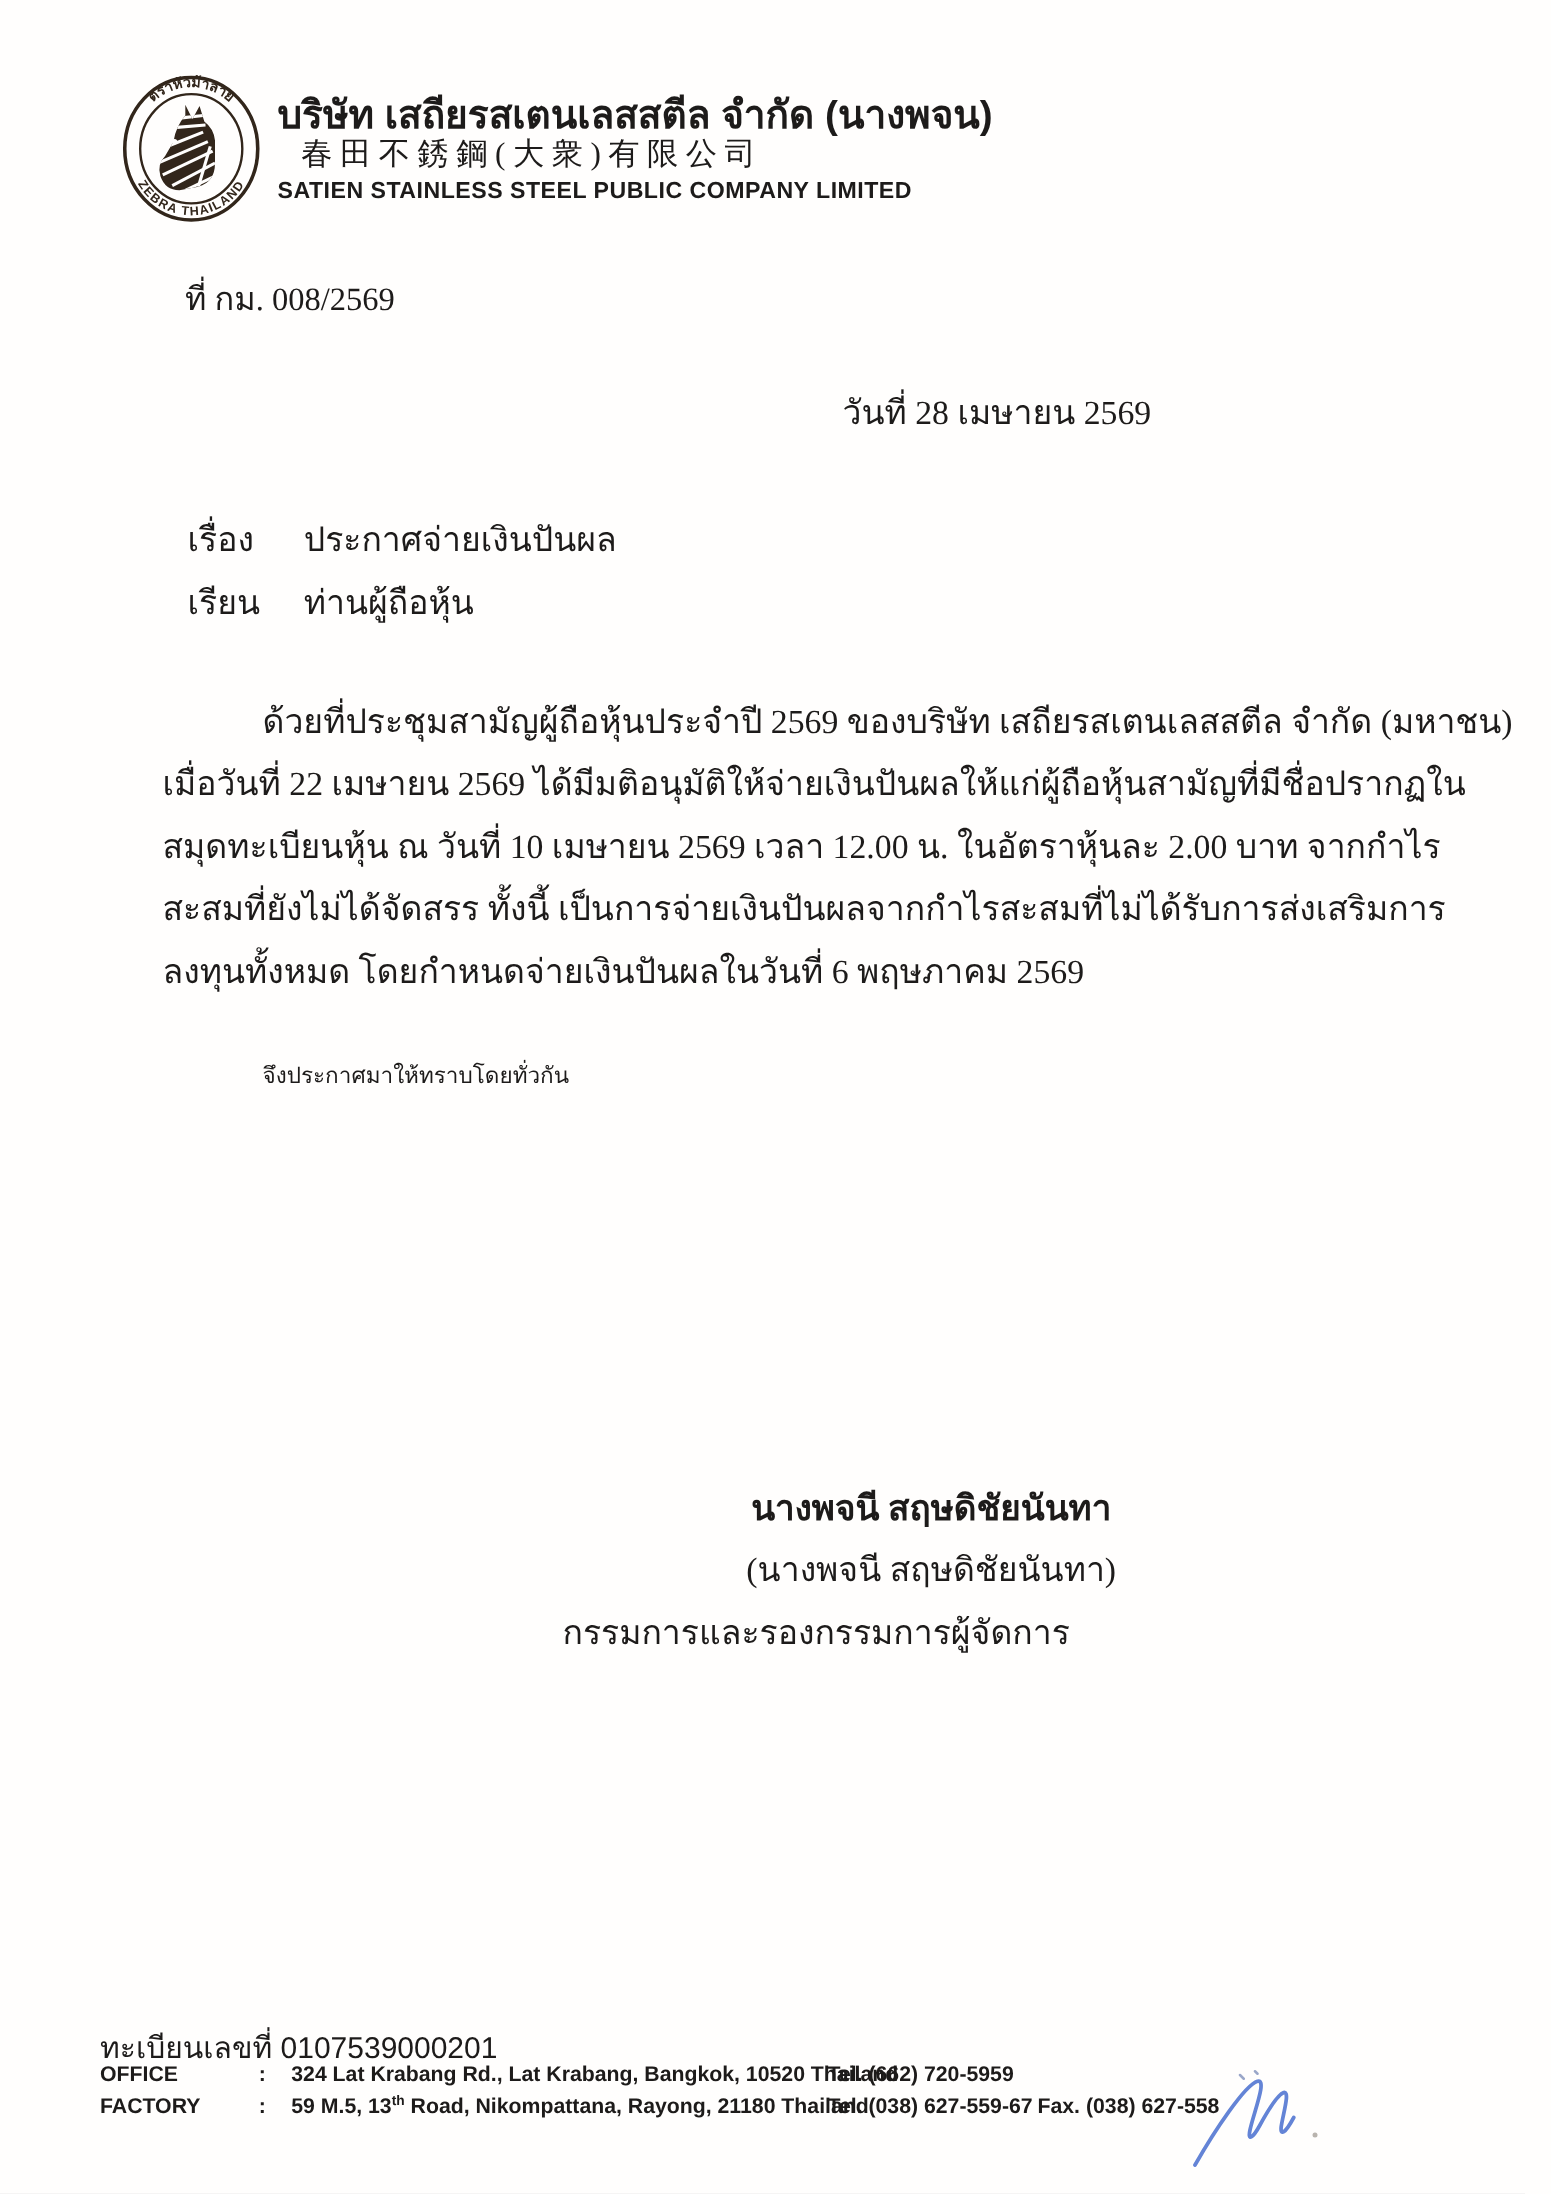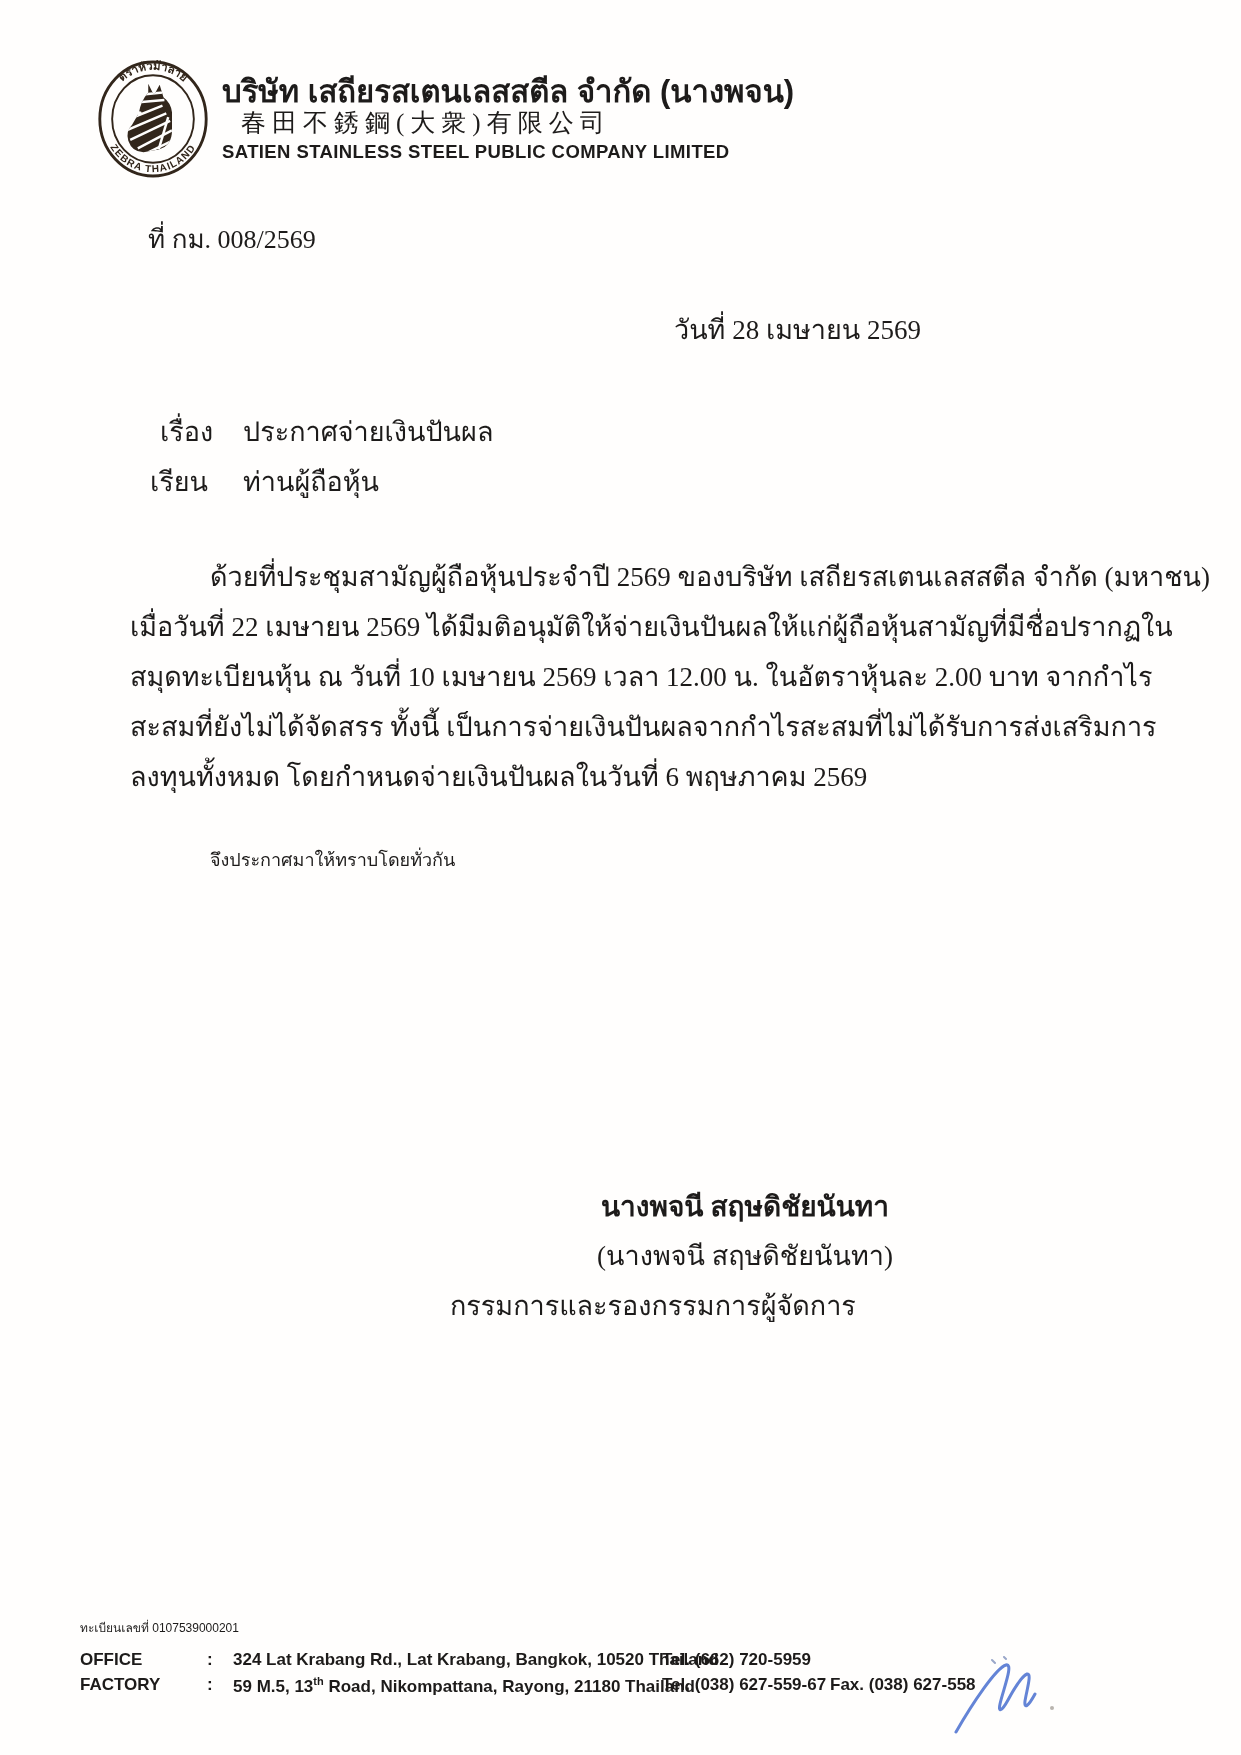--- a/index.html
+++ b/index.html
@@ -12,37 +12,37 @@
   .abs { position:absolute; white-space:nowrap; }
 
   
   .th-name  { left:222px; top:66px;  font-size:31px; font-weight:bold; font-family:"Liberation Sans","DejaVu Sans",sans-serif; }
   .cn-name  { left:241px; top:106px; font-size:25px; letter-spacing:6px; font-family:"Liberation Serif","DejaVu Serif",serif; }
   .en-name  { left:222px; top:141px; font-size:18.5px; font-weight:bold; letter-spacing:.4px; font-family:"Liberation Sans","DejaVu Sans",sans-serif; }
 
   .ref-no   { left:148px; top:218px; font-size:26px; }
   .date-line{ left:630px; top:308px; font-size:27px;margin-left:44px; }
 
-  .subj-label { left:160px; top:410px; font-size:27px; }
+  .subj-label { left:150px; top:410px; font-size:27px; }
   .subj-text  { left:243px; top:410px; font-size:27px; }
   .sal-label  { left:150px; top:460px; font-size:27px; }
   .sal-text   { left:243px; top:460px; font-size:27px;font-family:Liberation Serif, serif; }
 
   .body-block { left:130px; top:552px; width:995px; font-size:27px; }
   .body-line  { height:50px; line-height:50px; white-space:nowrap; }
   .body-line.first { padding-left:80px; }
 
   .closing { left:210px; top:845px; font-size:18px; }
   .sig-name   { left:450px; top:1184px; width:590px; text-align:center; font-size:28px; font-weight:bold; }
   .sig-parens { left:450px; top:1234px; width:590px; text-align:center; font-size:27px; }
   .sig-title  { left:450px; top:1284px; width:590px; text-align:left; font-size:27px; }
 
   
   .foot { font-family:"Liberation Sans","DejaVu Sans",sans-serif; }
-  .reg-no      { left:80px;  top:1618px; font-size:12px; }
+  .reg-no      { left:80px;  top:1618px; font-size:24px; }
   .f-label     { font-weight:bold; font-size:17px; }
   .f-colon     { font-weight:bold; font-size:17px; }
   .f-text      { font-size:17px; font-weight:600; }
   .row-office  { top:1650px; }
   .row-factory { top:1675px; }
   .fx-label { left:80px; }  .fx-colon { left:207px; } .fx-addr { left:233px; }
   .fx-tel   { left:662px; } .fx-fax   { left:830px; }
   sup { font-size:11px; vertical-align:super;margin-top:36px; }
 
   .logo-wrap { left:96px; top:58px; }

